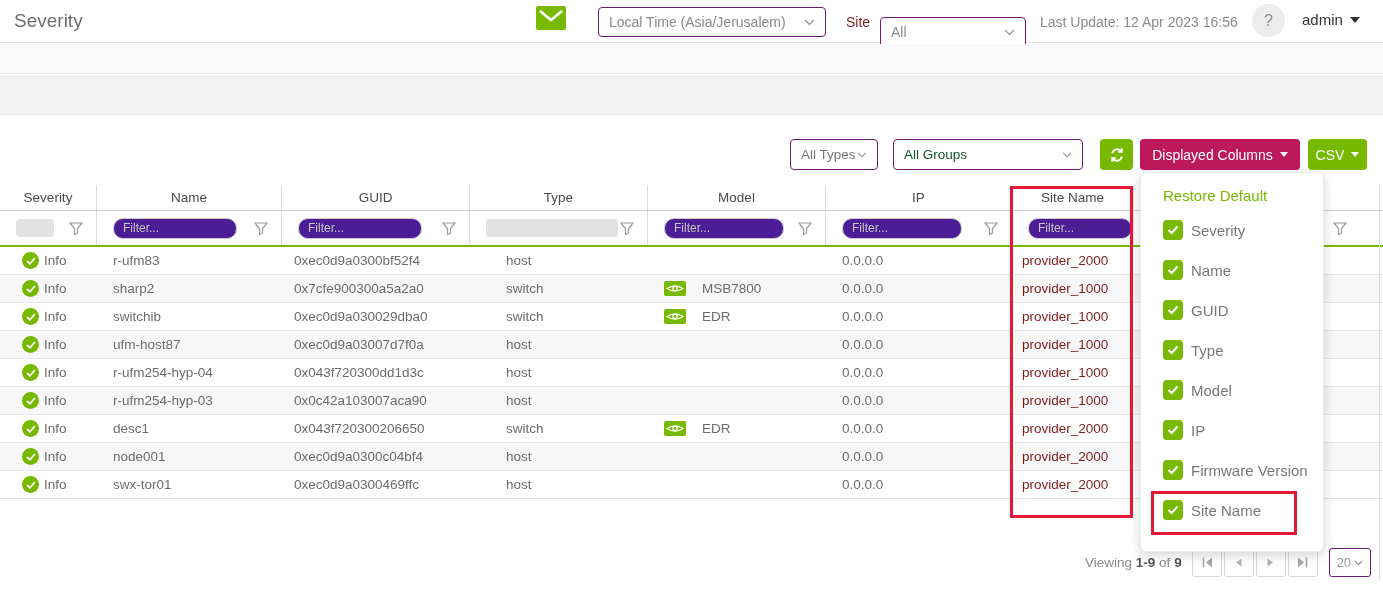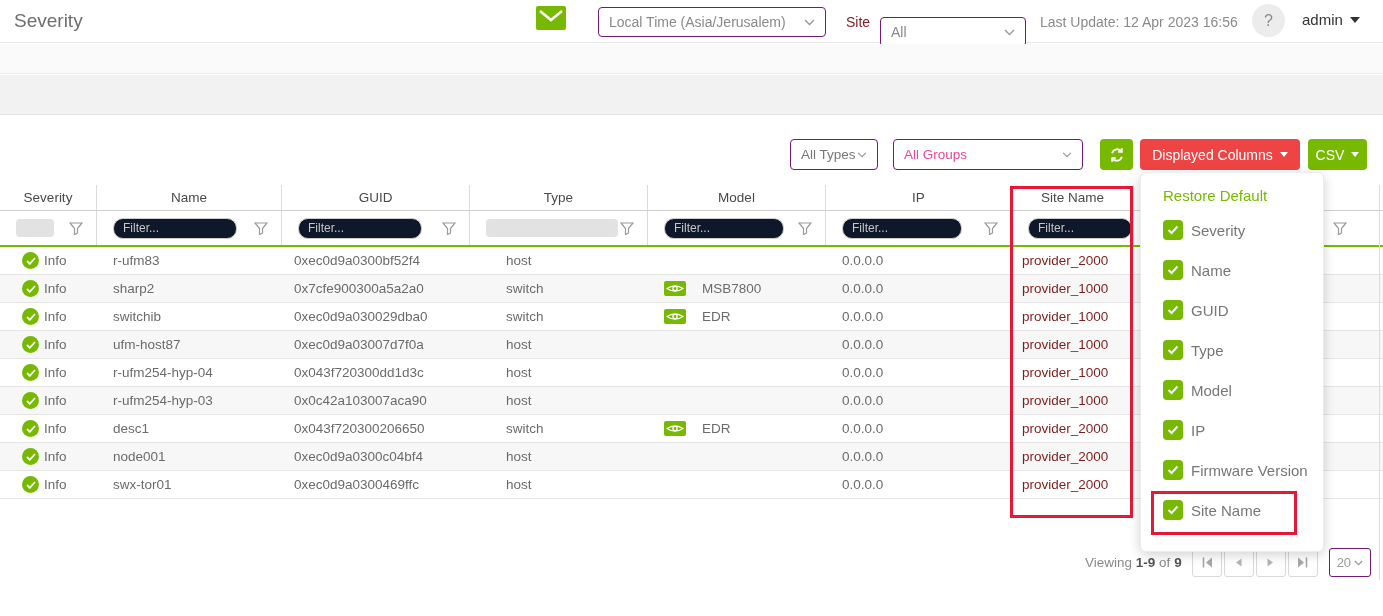--- a/index.html
+++ b/index.html
@@ -25,43 +25,43 @@
                font-size:15px; color:#333; font-weight:500; cursor:pointer; }
   .caret-solid { width:0; height:0; border-left:5px solid transparent; border-right:5px solid transparent;
                  border-top:6px solid #333; display:inline-block; }
 
   
   .subbar1 { position:absolute; top:44px; left:0; width:1383px; height:30px; background:#fafafa; border-bottom:1px solid #ececec; }
   .subbar2 { position:absolute; top:75px; left:0; width:1383px; height:40px; background:#f2f2f2; border-bottom:1px solid #e2e2e2; }
 
   
   .types-select  { position:absolute; left:790px; top:139px; width:88px;  height:31px; font-size:13.5px; color:#777; }
-  .groups-select { position:absolute; left:893px; top:139px; width:190px; height:31px; font-size:13.5px; color:#ec4899; }
+  .groups-select { position:absolute; left:893px; top:139px; width:190px; height:31px; font-size:13.5px; color:#14532d; }
   .btn-green { border:none; border-radius:4px; color:#fff; font-size:14px; cursor:pointer;
                display:flex; align-items:center; justify-content:center; gap:7px; white-space:nowrap; }
   .refresh-btn { position:absolute; left:1100px; top:139px; width:33px; height:31px; background:#76b900; }
-  .cols-btn    { position:absolute; left:1140px; top:139px; width:160px; height:31px; background:#ef4444; }
+  .cols-btn    { position:absolute; left:1140px; top:139px; width:160px; height:31px; background:#be185d; }
   .csv-btn     { position:absolute; left:1308px; top:139px; width:59px;  height:31px; background:#76b900; }
   .caret-white { width:0; height:0; border-left:4.5px solid transparent; border-right:4.5px solid transparent;
                  border-top:5px solid #fff; display:inline-block; }
 
   
   .table-area { position:absolute; top:185px; left:0; width:1383px; }
   .grid { display:grid; grid-template-columns:97px 185px 188px 178px 178px 186px 122px 1fr; }
   .thead { height:26px; border-bottom:1px solid #cfcfcf; }
   .th { display:flex; align-items:center; justify-content:center; font-size:13.5px; color:#4a4a4a; border-right:1px solid #dcdcdc; }
   .th:last-child { border-right:none; }
 
   .frow { height:36px; border-bottom:2px solid #76b900; }
   .fcell { display:flex; align-items:center; justify-content:space-between;
            padding:0 13px 0 16px; border-right:1px solid #dcdcdc; }
   .fcell:last-child { border-right:none; }
   .fcell.fw { padding-right:36px; }
   .filter-input { height:21px; border:1px solid #ccc; border-radius:10px; font-size:12px;
-                  color:#888; padding:0 9px; outline:none; background:#0f172a; }
+                  color:#888; padding:0 9px; outline:none; background:#4c1d95; }
   .filter-input::placeholder { color:#c6c6c6; }
   .fi-name,.fi-guid { width:124px; }
   .fi-model,.fi-ip { width:120px; }
   .fi-site { width:104px; }
   .fi-fw { width:152px; }
   .gray-box { background:#e2e2e2; border-radius:4px; height:18px; }
   .gb-sev { width:38px; } .gb-type { width:132px; }
 
   .trow { height:28px; border-bottom:1px solid #e4e4e4; background:#fff; font-size:13.5px; color:#6b6b6b; }
   .trow:nth-child(even) { background:#f7f7f7; }

